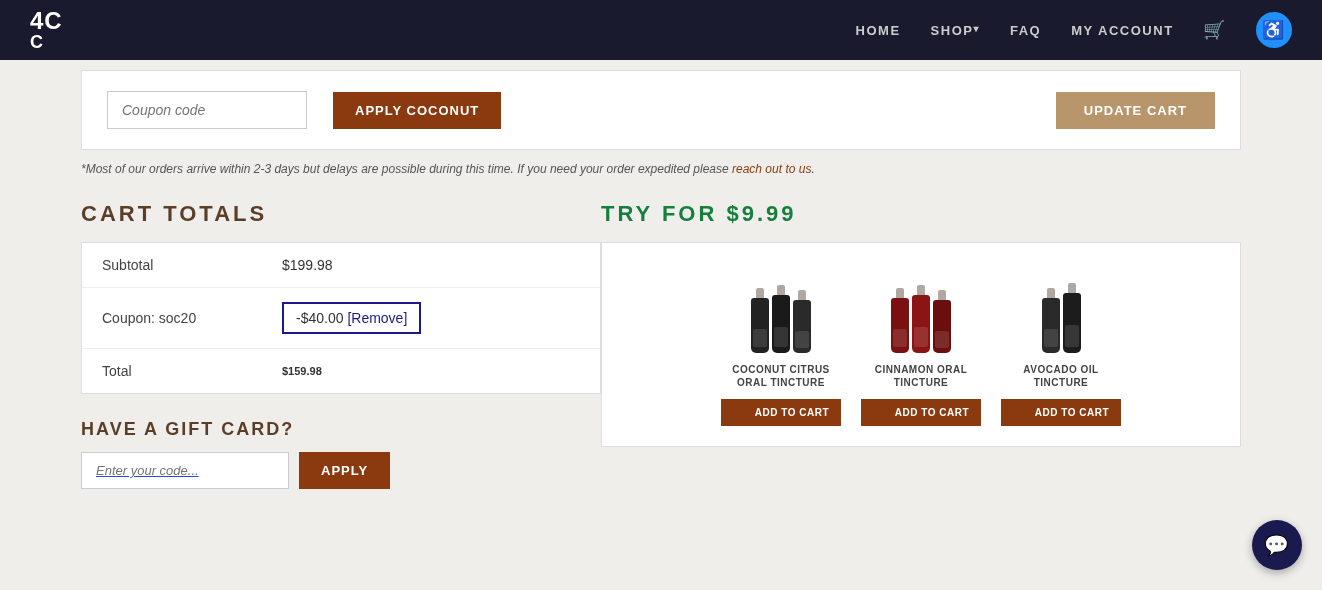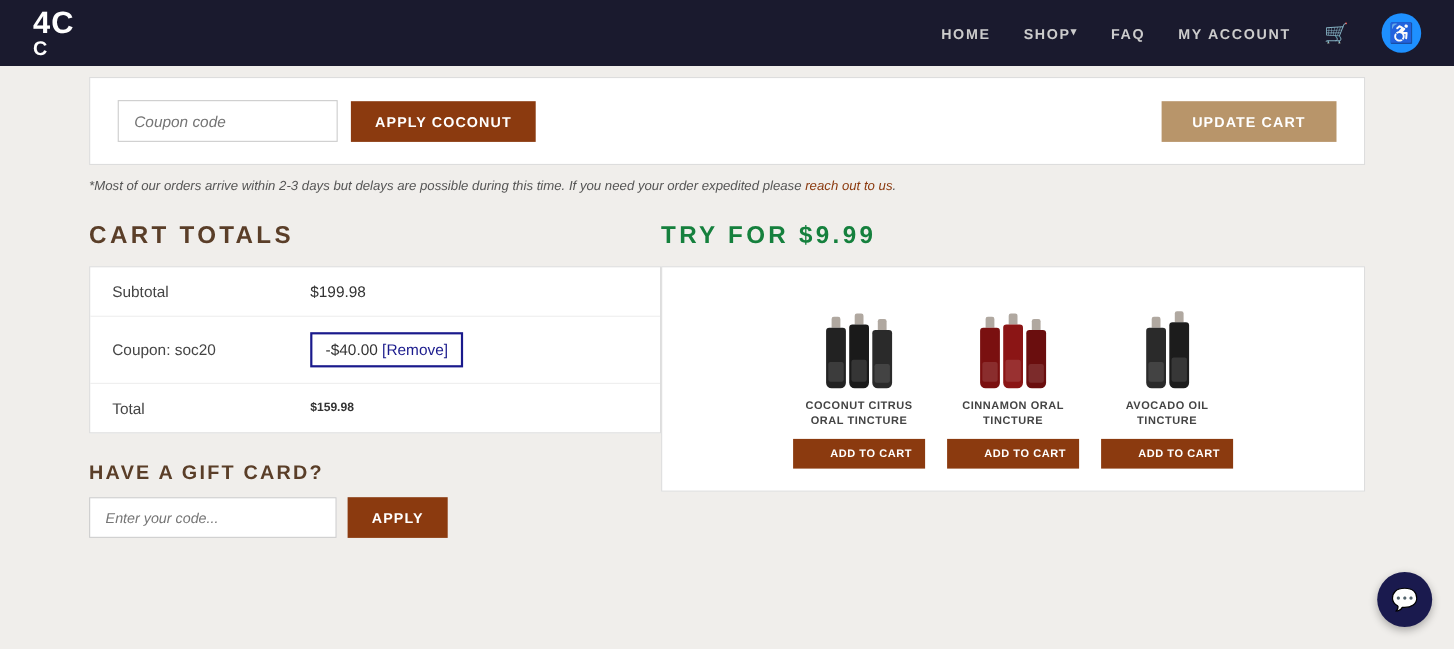--- a/index.html
+++ b/index.html
@@ -65,21 +65,21 @@
     
     .coupon-bar-wrapper {
       background: #fff;
       border: 1px solid #ddd;
       padding: 20px 25px;
       margin-top: 10px;
     }
     .coupon-bar {
       display: flex;
       align-items: center;
-      gap: 12px;
+      gap: 26px;
     }
     .coupon-input {
       border: 1px solid #ccc;
       padding: 10px 14px;
       font-size: 14px;
       color: #aaa;
       font-style: italic;
       font-family: Arial, sans-serif;
       width: 200px;
       background: #fff;
@@ -200,23 +200,24 @@
       gap: 10px;
       align-items: center;
     }
     .gift-card-input {
       border: 1px solid #ccc;
       padding: 10px 14px;
       font-size: 13px;
       color: #1d4ed8;
       font-style: italic;
       font-family: Arial, sans-serif;
-      width: 225px;
+      width: 208px;
       background: #fff;
       outline: none;
+      text-decoration: underline;
     }
     .apply-btn {
       background: #8b3a0f;
       color: #fff;
       border: none;
       padding: 11px 22px;
       font-size: 13px;
       font-weight: 700;
       letter-spacing: 1px;
       cursor: pointer;
@@ -307,21 +308,21 @@
       color: white;
       font-size: 20px;
       box-shadow: 0 3px 8px rgba(0,0,0,0.3);
     }
   </style>
 </head>
 <body>
 
 <nav>
   <div style="color:#fff;font-size:20px;font-weight:bold;font-family:Arial,sans-serif;line-height:1;text-align:left;">
-    <div style="font-size:28px;letter-spacing:1px;">4C</div>
+    <div style="font-size:24px;letter-spacing:1px;">4C</div>
     <div style="font-size:18px;">C</div>
   </div>
   <div class="nav-links">
     <a href="#">HOME</a>
     <a class="shop-link" href="#">
       <span>SHOP</span>
       <span style="font-size:10px;">▾</span>
     </a>
     <a href="#">FAQ</a>
     <a href="#">MY ACCOUNT</a>

